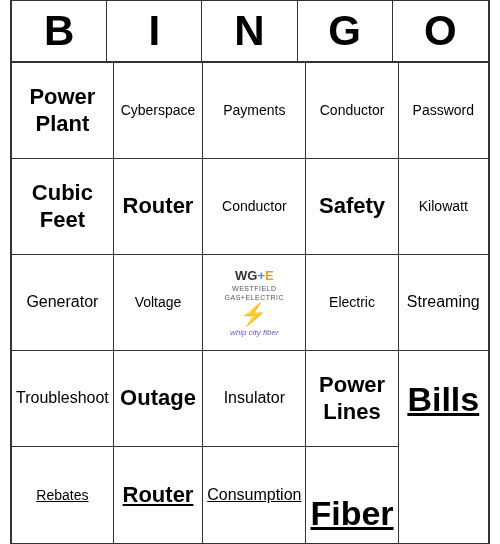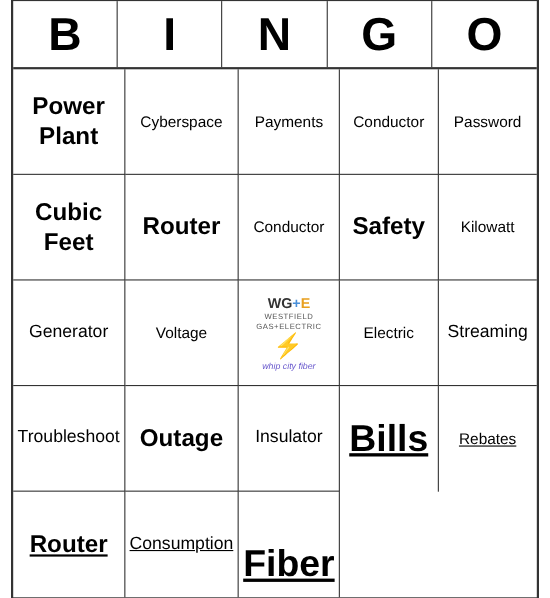--- a/index.html
+++ b/index.html
@@ -163,20 +163,23 @@
       <div class="bingo-cell">
         <div class="cell-text-small">Troubleshoot</div>
       </div>
       <div class="bingo-cell">
         <div class="cell-text-large">Outage</div>
       </div>
       <div class="bingo-cell">
         <div class="cell-text-small">Insulator</div>
       </div>
       <div class="bingo-cell">
+        <div class="cell-text-large">Power Lines</div>
+      </div>
+      <div class="bingo-cell">
         <div class="cell-text-large" style="font-size: 34px;">Bills</div>
       </div>
       <div class="bingo-cell">
         <div class="cell-text-medium">Rebates</div>
       </div>
       <div class="bingo-cell">
         <div class="cell-text-large">Router</div>
       </div>
       <div class="bingo-cell">
         <div class="cell-text-small">Consumption</div>

